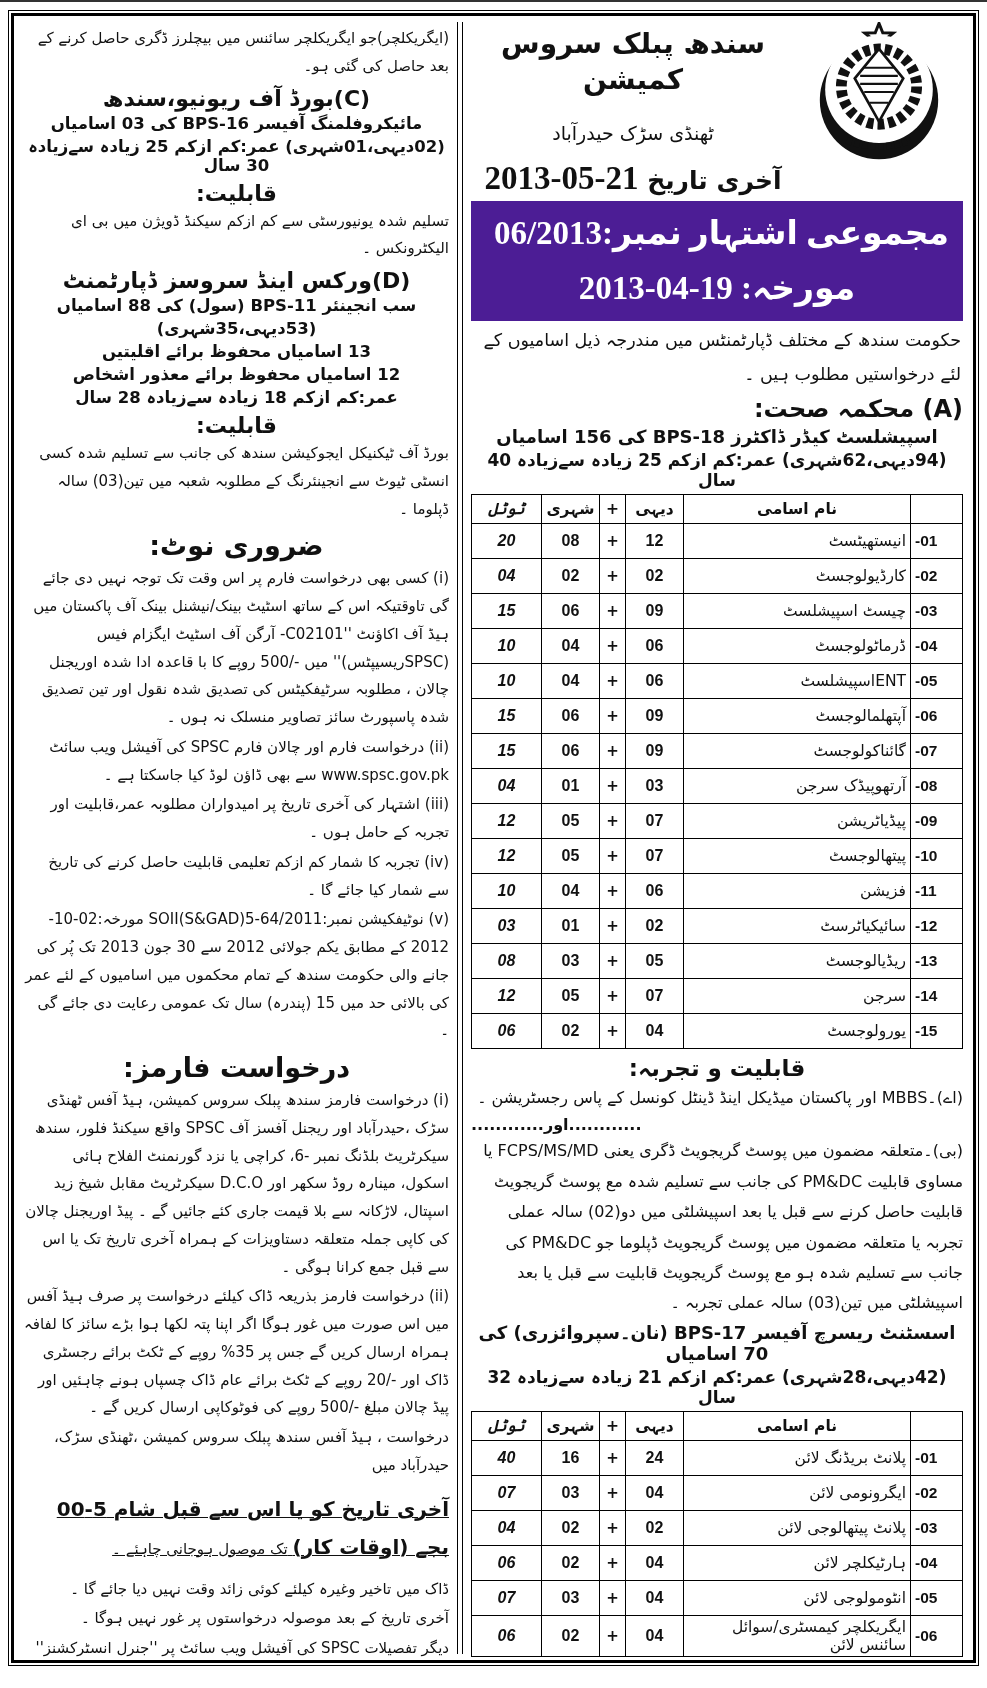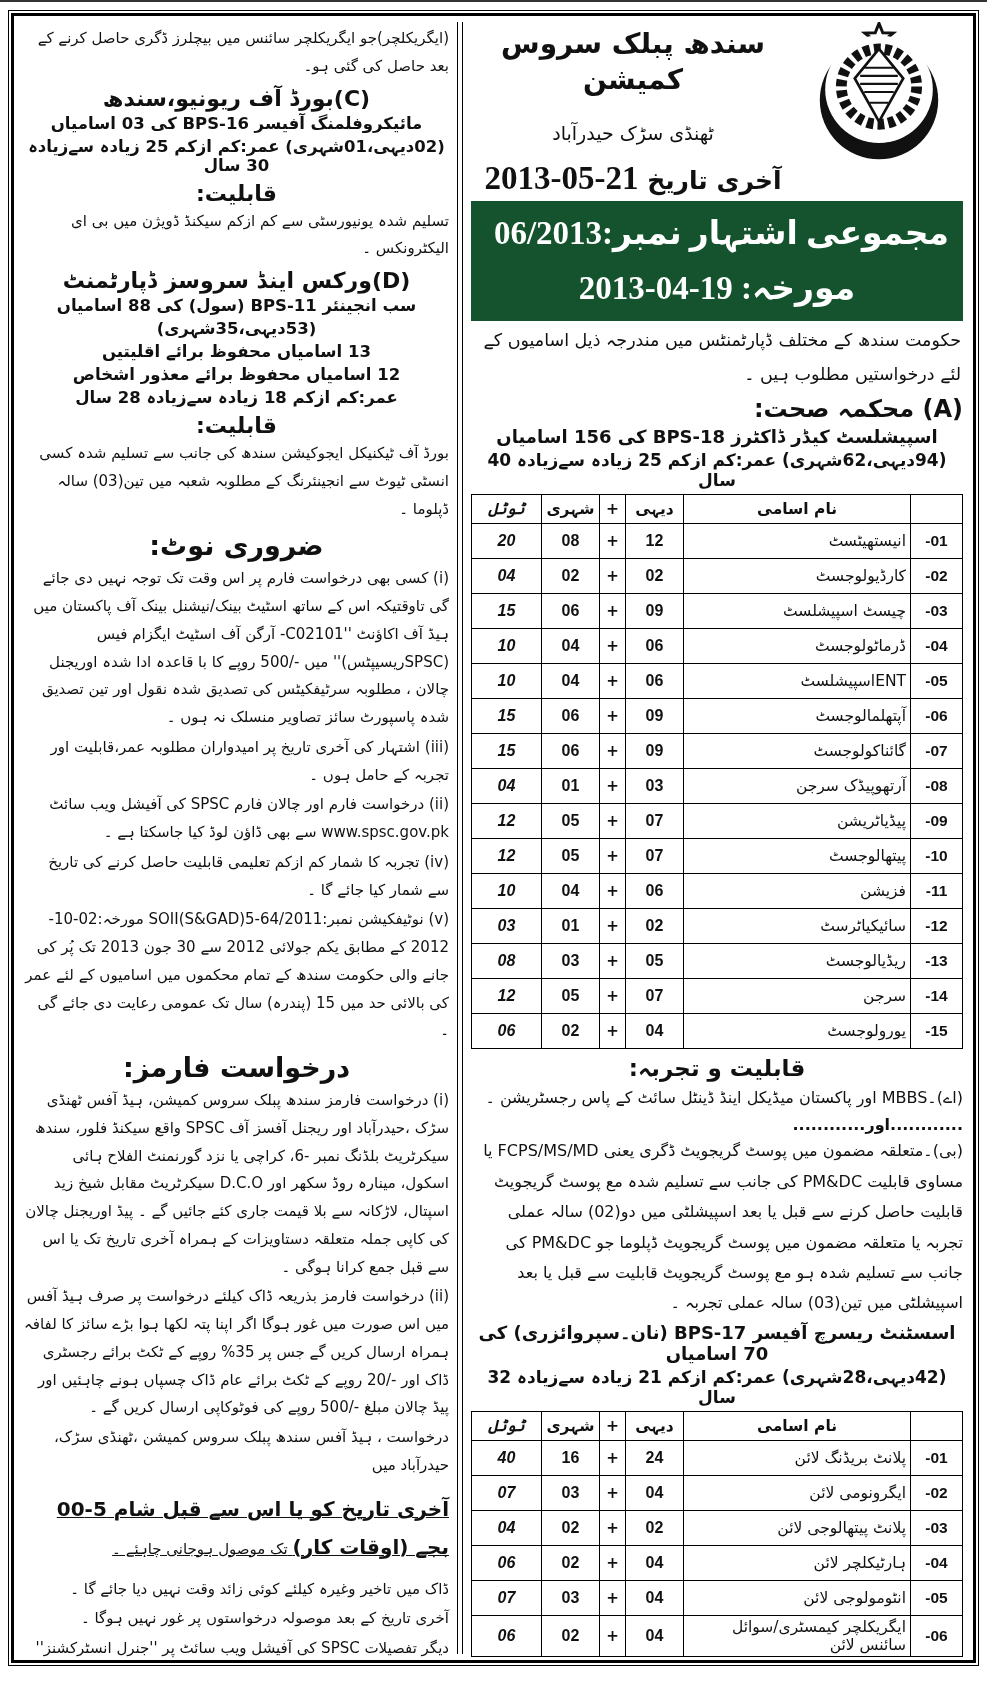--- a/index.html
+++ b/index.html
@@ -15,46 +15,46 @@
 
   
   .masthead { display:flex; direction:rtl; align-items:flex-start; }
   .logo { width:168px; height:148px; flex:none; }
   .mast-titles { flex:1; text-align:center; padding-top:4px; }
   .org-name { font-size:28px; font-weight:bold; line-height:1.3; }
   .mast-address { font-size:19px; margin-top:23px; }
   .last-date { font-size:25px; font-weight:bold; margin-top:16px; white-space:nowrap; }
   .last-date .dval { font-size:33px; font-family:"Liberation Serif","DejaVu Sans",serif; }
 
-  .advert-box { background:#14532d; color:#fff; margin:4px 0 0; padding:12px 14px 14px; font-weight:bold;
+  .advert-box { background:#4c1d95; color:#fff; margin:4px 0 0; padding:12px 14px 14px; font-weight:bold;
                 font-family:"Liberation Serif","DejaVu Sans",serif; }
   .advert-box .l1 { font-size:33px; text-align:right; }
   .advert-box .l2 { font-size:33px; text-align:center; margin-top:16px; }
 
   .intro { font-size:17.5px; line-height:1.95; text-align:right; margin:2px 2px 4px; }
 
   .sec-heading { font-size:24px; font-weight:bold; text-align:right; margin:4px 0 2px; }
   .sec-sub { font-size:18px; font-weight:600; text-align:center; margin:3px 0; }
   .age-line { font-size:17px; font-weight:600; text-align:center; margin:1px 0 4px; }
 
   
   table.jobs { width:100%; border-collapse:collapse; direction:rtl; margin:3px 0 6px; }
   .jobs th, .jobs td { border:1.6px solid #000; padding:2px 4px; }
   .jobs th { font-size:15.5px; font-weight:bold; height:29px; }
-  .c-no   { width:52px; text-align:center; font-weight:bold; font-size:15.5px; direction:ltr;
+  .c-no   { width:52px; text-align:left; font-weight:bold; font-size:15.5px; direction:ltr;
             font-family:"Liberation Sans","DejaVu Sans",sans-serif; }
   .c-name { text-align:right; font-size:15.5px; padding-right:8px; height:35px; }
   .c-num  { width:58px; text-align:center; font-weight:bold; font-size:16px;
             font-family:"Liberation Sans","DejaVu Sans",sans-serif; }
   .c-plus { width:26px; text-align:center; font-weight:bold; font-size:15px; }
   .c-total{ width:70px;font-style:italic; }
 
   .block-heading { font-size:23px; font-weight:bold; text-align:center; margin:4px 0 2px; }
   .qual-text { font-size:16px; line-height:1.9; text-align:right; margin:1px 0; }
-  .sep-line { text-align:right; font-weight:bold; font-size:16px; margin:2px 0; }
+  .sep-line { text-align:left; font-weight:bold; font-size:16px; margin:2px 0; }
 
   
   .l-text { font-size:15px; line-height:1.85; text-align:right; margin:1px 0; }
   .l-line-c { font-size:16.5px; font-weight:600; text-align:center; margin:2px 0; }
   .l-heading { font-size:22px; font-weight:bold; text-align:center; margin:4px 0 1px; }
   .big-heading { font-size:27px; font-weight:bold; text-align:center; margin:6px 0 3px; }
 
   .deadline-para { font-size:15px; line-height:1.9; text-align:right; margin:9px 0;text-decoration:underline; }
   .deadline-bold { font-weight:bold; font-size:20px; }
   .spacer { flex:1; }
@@ -231,21 +231,21 @@
                 <td class="c-name">یورولوجسٹ</td>
                 <td class="c-num">04</td>
                 <td class="c-plus">+</td>
                 <td class="c-num">02</td>
                 <td class="c-num c-total">06</td>
               </tr>
           </tbody>
         </table>
 
         <div class="block-heading">قابلیت و تجربہ:</div>
-        <p class="qual-text">(اے)۔MBBS اور پاکستان میڈیکل اینڈ ڈینٹل سائٹ کے پاس رجسٹریشن ۔</p>
+        <p class="qual-text">(اے)۔MBBS اور پاکستان میڈیکل اینڈ ڈینٹل کونسل کے پاس رجسٹریشن ۔</p>
         <div class="sep-line">............اور............</div>
         <p class="qual-text">(بی)۔متعلقہ مضمون میں پوسٹ گریجویٹ ڈگری یعنی FCPS/MS/MD یا مساوی قابلیت PM&amp;DC کی جانب سے تسلیم شدہ مع پوسٹ گریجویٹ قابلیت حاصل کرنے سے قبل یا بعد اسپیشلٹی میں دو(02) سالہ عملی تجربہ یا متعلقہ مضمون میں پوسٹ گریجویٹ ڈپلوما جو PM&amp;DC کی جانب سے تسلیم شدہ ہو مع پوسٹ گریجویٹ قابلیت سے قبل یا بعد اسپیشلٹی میں تین(03) سالہ عملی تجربہ ۔</p>
 
         <div class="sec-sub">اسسٹنٹ ریسرچ آفیسر BPS-17 (نان۔سپروائزری) کی 70 اسامیاں</div>
         <div class="age-line">(42دیہی،28شہری) عمر:کم ازکم 21 زیادہ سےزیادہ 32 سال</div>
 
         <table class="jobs">
           <thead>
             <tr>
               <th class="c-no"></th>
@@ -327,22 +327,22 @@
         <div class="l-line-c">سب انجینئر BPS-11 (سول) کی 88 اسامیاں</div>
         <div class="l-line-c">(53دیہی،35شہری)</div>
         <div class="l-line-c">13 اسامیاں محفوظ برائے اقلیتیں</div>
         <div class="l-line-c">12 اسامیاں محفوظ برائے معذور اشخاص</div>
         <div class="l-line-c">عمر:کم ازکم 18 زیادہ سےزیادہ 28 سال</div>
         <div class="l-heading">قابلیت:</div>
         <p class="l-text">بورڈ آف ٹیکنیکل ایجوکیشن سندھ کی جانب سے تسلیم شدہ کسی انسٹی ٹیوٹ سے انجینئرنگ کے مطلوبہ شعبہ میں تین(03) سالہ ڈپلوما ۔</p>
 
         <div class="big-heading">ضروری نوٹ:</div>
         <p class="l-text">(i) کسی بھی درخواست فارم پر اس وقت تک توجہ نہیں دی جائے گی تاوقتیکہ اس کے ساتھ اسٹیٹ بینک/نیشنل بینک آف پاکستان میں ہیڈ آف اکاؤنٹ ''C02101- آرگن آف اسٹیٹ ایگزام فیس (SPSCریسیپٹس)'' میں -/500 روپے کا با قاعدہ ادا شدہ اوریجنل چالان ، مطلوبہ سرٹیفکیٹس کی تصدیق شدہ نقول اور تین تصدیق شدہ پاسپورٹ سائز تصاویر منسلک نہ ہوں ۔</p>
+        <p class="l-text">(ii) درخواست فارم اور چالان فارم SPSC کی آفیشل ویب سائٹ www.spsc.gov.pk سے بھی ڈاؤن لوڈ کیا جاسکتا ہے ۔</p>
         <p class="l-text">(iii) اشتہار کی آخری تاریخ پر امیدواران مطلوبہ عمر،قابلیت اور تجربہ کے حامل ہوں ۔</p>
-        <p class="l-text">(ii) درخواست فارم اور چالان فارم SPSC کی آفیشل ویب سائٹ www.spsc.gov.pk سے بھی ڈاؤن لوڈ کیا جاسکتا ہے ۔</p>
         <p class="l-text">(iv) تجربہ کا شمار کم ازکم تعلیمی قابلیت حاصل کرنے کی تاریخ سے شمار کیا جائے گا ۔</p>
         <p class="l-text">(v) نوٹیفکیشن نمبر:SOII(S&amp;GAD)5-64/2011 مورخہ:02-10-2012 کے مطابق یکم جولائی 2012 سے 30 جون 2013 تک پُر کی جانے والی حکومت سندھ کے تمام محکموں میں اسامیوں کے لئے عمر کی بالائی حد میں 15 (پندرہ) سال تک عمومی رعایت دی جائے گی ۔</p>
 
         <div class="big-heading">درخواست فارمز:</div>
         <p class="l-text">(i) درخواست فارمز سندھ پبلک سروس کمیشن، ہیڈ آفس ٹھنڈی سڑک ،حیدرآباد اور ریجنل آفسز آف SPSC واقع سیکنڈ فلور، سندھ سیکرٹریٹ بلڈنگ نمبر -6، کراچی یا نزد گورنمنٹ الفلاح ہائی اسکول، مینارہ روڈ سکھر اور D.C.O سیکرٹریٹ مقابل شیخ زید اسپتال، لاڑکانہ سے بلا قیمت جاری کئے جائیں گے ۔ پیڈ اوریجنل چالان کی کاپی جملہ متعلقہ دستاویزات کے ہمراہ آخری تاریخ تک یا اس سے قبل جمع کرانا ہوگی ۔</p>
         <p class="l-text">(ii) درخواست فارمز بذریعہ ڈاک کیلئے درخواست پر صرف ہیڈ آفس میں اس صورت میں غور ہوگا اگر اپنا پتہ لکھا ہوا بڑے سائز کا لفافہ ہمراہ ارسال کریں گے جس پر 35% روپے کے ٹکٹ برائے رجسٹری ڈاک اور -/20 روپے کے ٹکٹ برائے عام ڈاک چسپاں ہونے چاہئیں اور پیڈ چالان مبلغ -/500 روپے کی فوٹوکاپی ارسال کریں گے ۔</p>
 
         <p class="l-text">درخواست ، ہیڈ آفس سندھ پبلک سروس کمیشن ،ٹھنڈی سڑک، حیدرآباد میں</p>
         <p class="deadline-para">
           <span class="deadline-bold">آخری تاریخ کو یا اس سے قبل شام 5-00 بجے (اوقات کار)</span>

